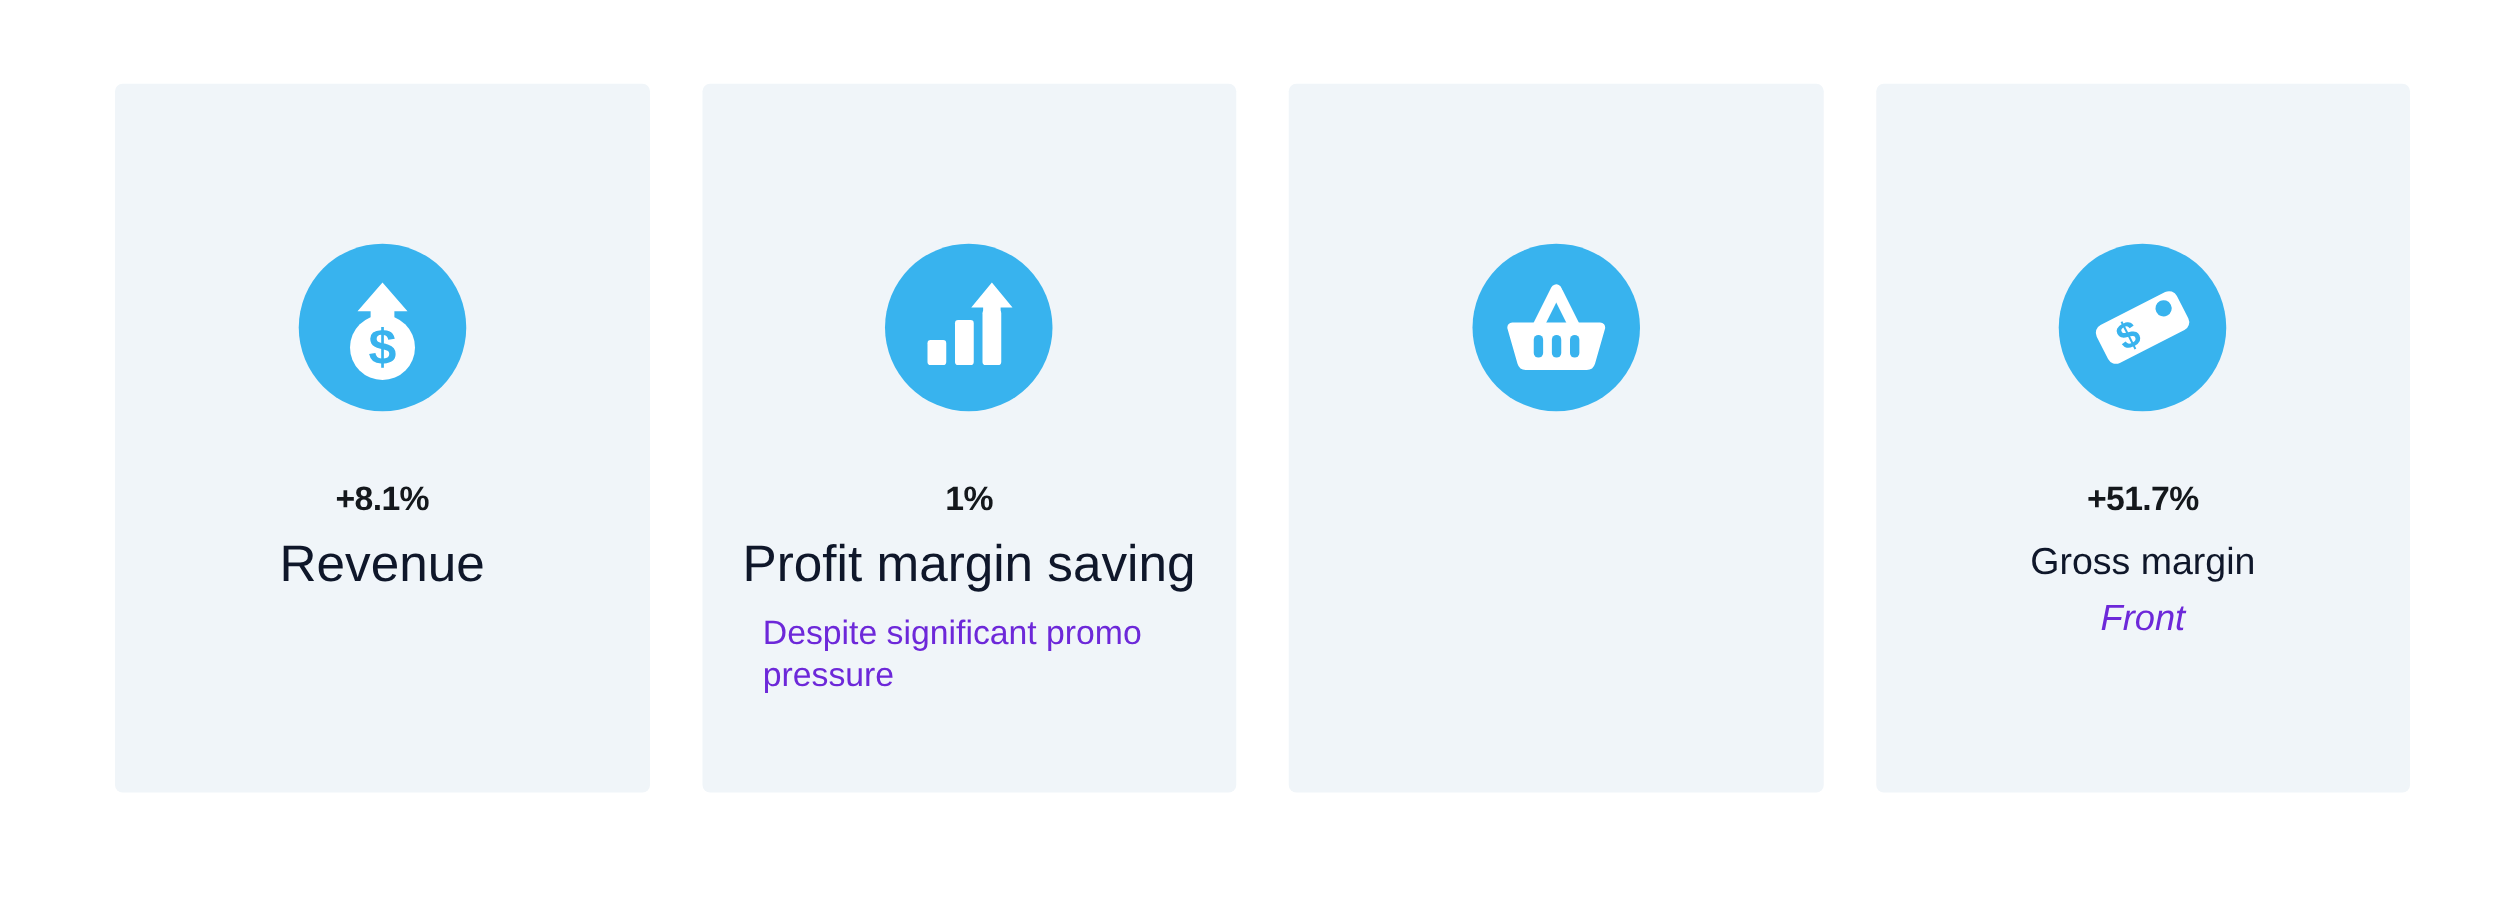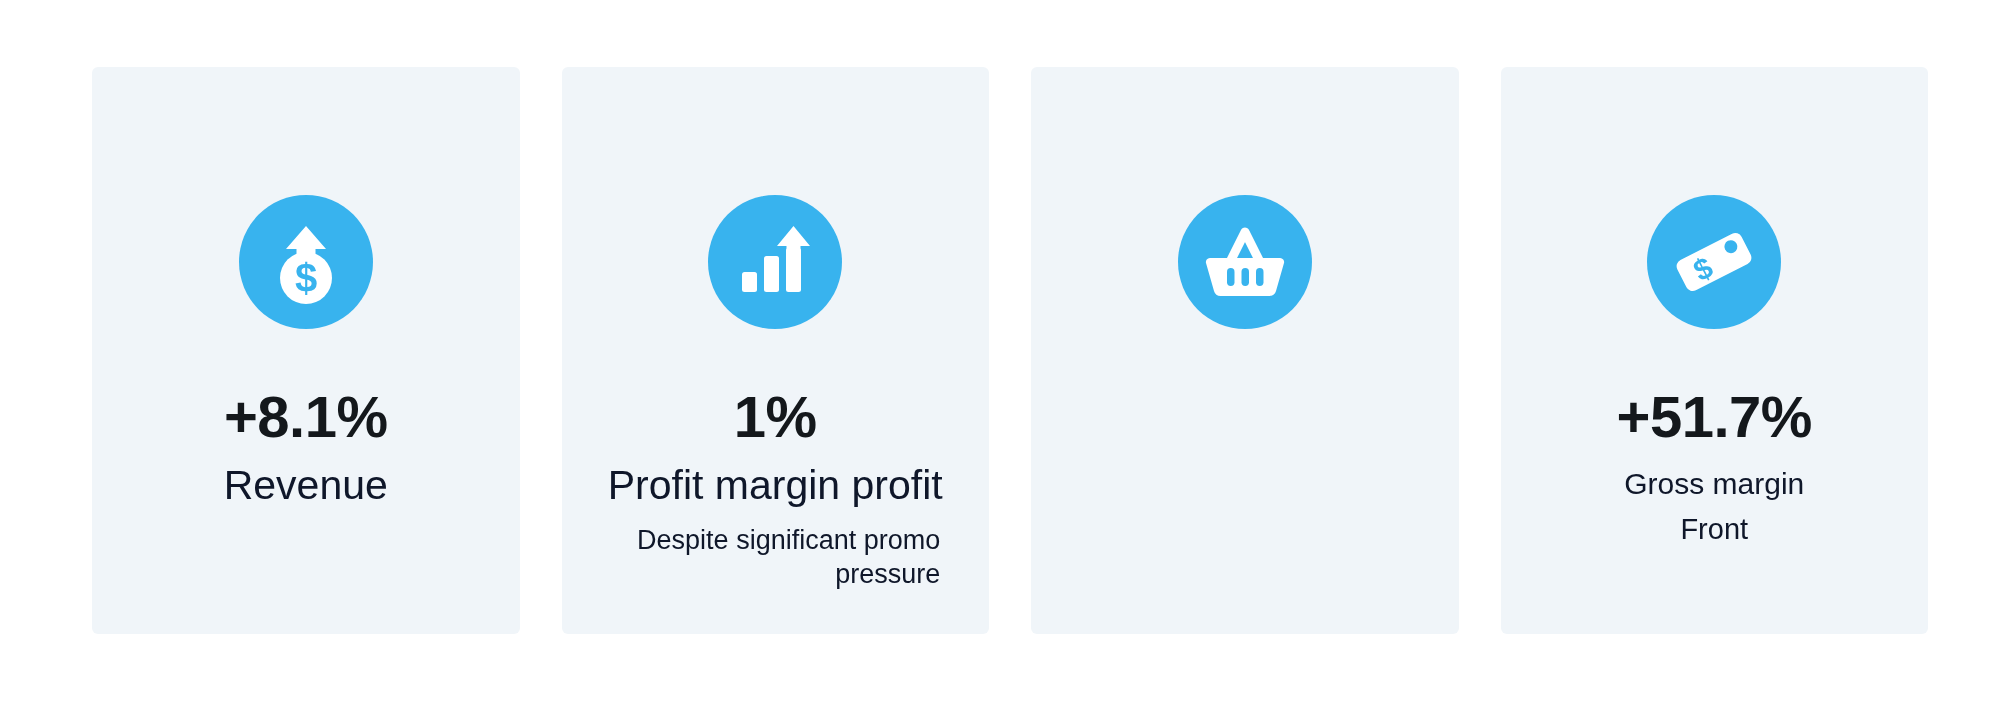--- a/index.html
+++ b/index.html
@@ -57,21 +57,21 @@
     width: 100%;
     display: flex;
     flex-direction: column;
     align-items: center;
     box-sizing: border-box;
     padding: 0 18px;
   }
 
   .kpi-value {
     margin-top: 56px;
-    font-size: 58px;
+    font-size: 27px;
     font-weight: bold;
     color: #14181c;
     letter-spacing: -0.5px;
     line-height: 1.1;
     text-align: right;
     white-space: nowrap;
   }
 
   .kpi-label {
     margin-top: 13px;
@@ -84,28 +84,29 @@
   }
   .kpi-label.small {
     font-size: 30px;
     margin-top: 18px;
   }
 
   .kpi-note {
     margin-top: 14px;
     font-size: 27px;
     font-weight: 400;
-    color: #0f172a;
+    color: #6d28d9;
     line-height: 1.28;
-    text-align: right;
+    text-align: left;
     max-width: 330px;
   }
   .kpi-note.tight {
     margin-top: 10px;
     font-size: 29px;
+    font-style: italic;
   }
 </style>
 </head>
 <body>
 
 <div class="kpi-board">
 
   <div class="kpi-card">
     <div class="icon-badge">
       <svg width="92" height="92" viewBox="0 0 92 92" aria-hidden="true">
@@ -125,21 +126,21 @@
     <div class="icon-badge">
       <svg width="88" height="88" viewBox="0 0 88 88" aria-hidden="true">
         <rect x="11" y="54" width="15" height="20" rx="2.5" fill="#ffffff"></rect>
         <rect x="33" y="38" width="15" height="36" rx="2.5" fill="#ffffff"></rect>
         <rect x="55" y="30" width="15" height="44" rx="2.5" fill="#ffffff"></rect>
         <path d="M62.5 8 L79 28 L69.5 28 L69.5 40 L55.5 40 L55.5 28 L46 28 Z" fill="#ffffff"></path>
       </svg>
     </div>
     <div class="kpi-text">
       <div class="kpi-value">1%</div>
-      <div class="kpi-label">Profit margin profit</div>
+      <div class="kpi-label">Profit margin saving</div>
       <div class="kpi-note">Despite significant promo pressure</div>
     </div>
   </div>
 
   <div class="kpi-card">
     <div class="icon-badge">
       <svg width="90" height="90" viewBox="0 0 90 90" aria-hidden="true">
         <g stroke="#ffffff" stroke-width="9" stroke-linecap="round" fill="none">
           <line x1="31" y1="43" x2="45" y2="15"></line>
           <line x1="59" y1="43" x2="46" y2="17"></line>

